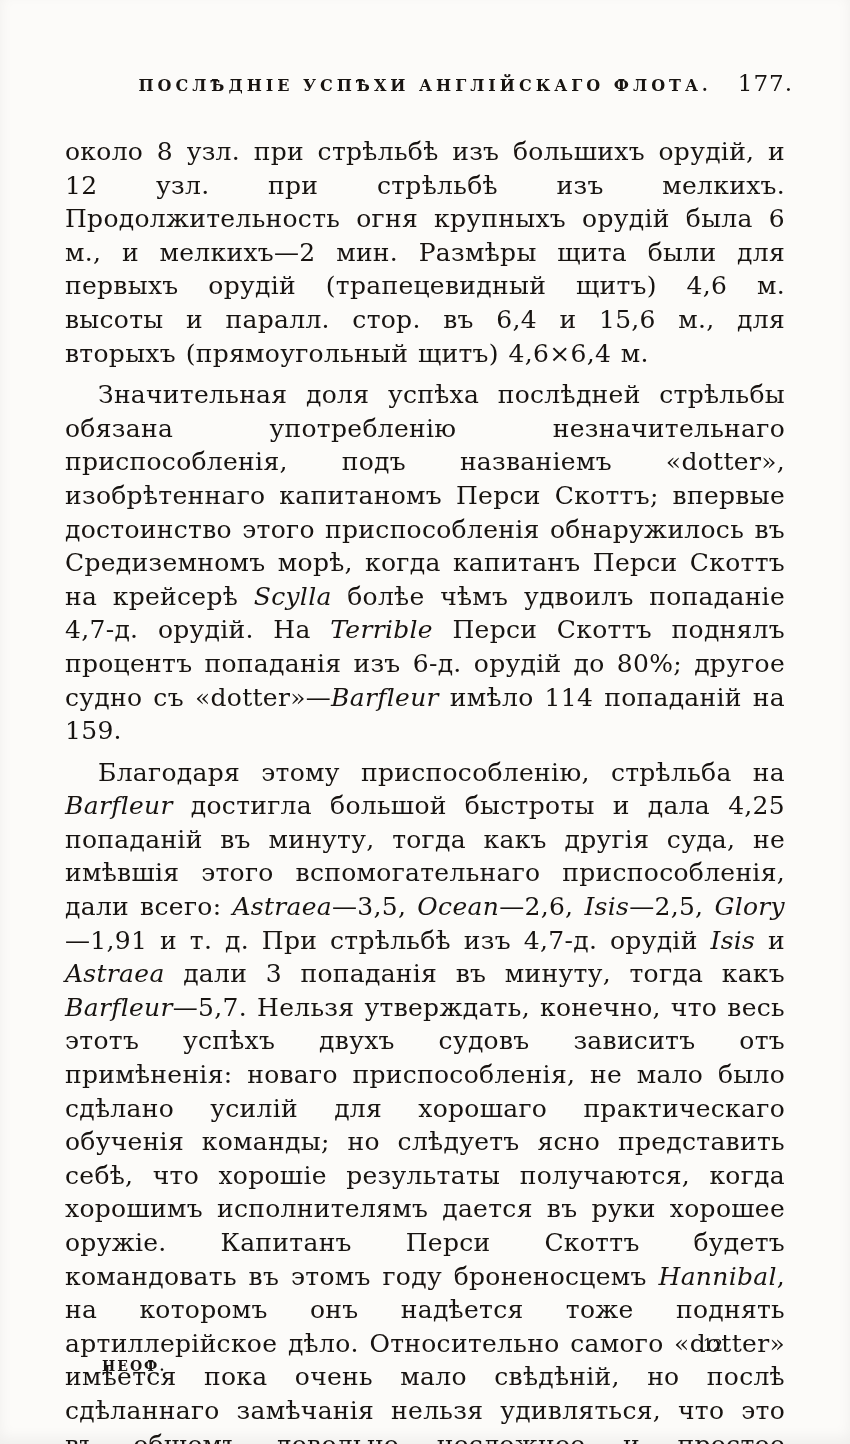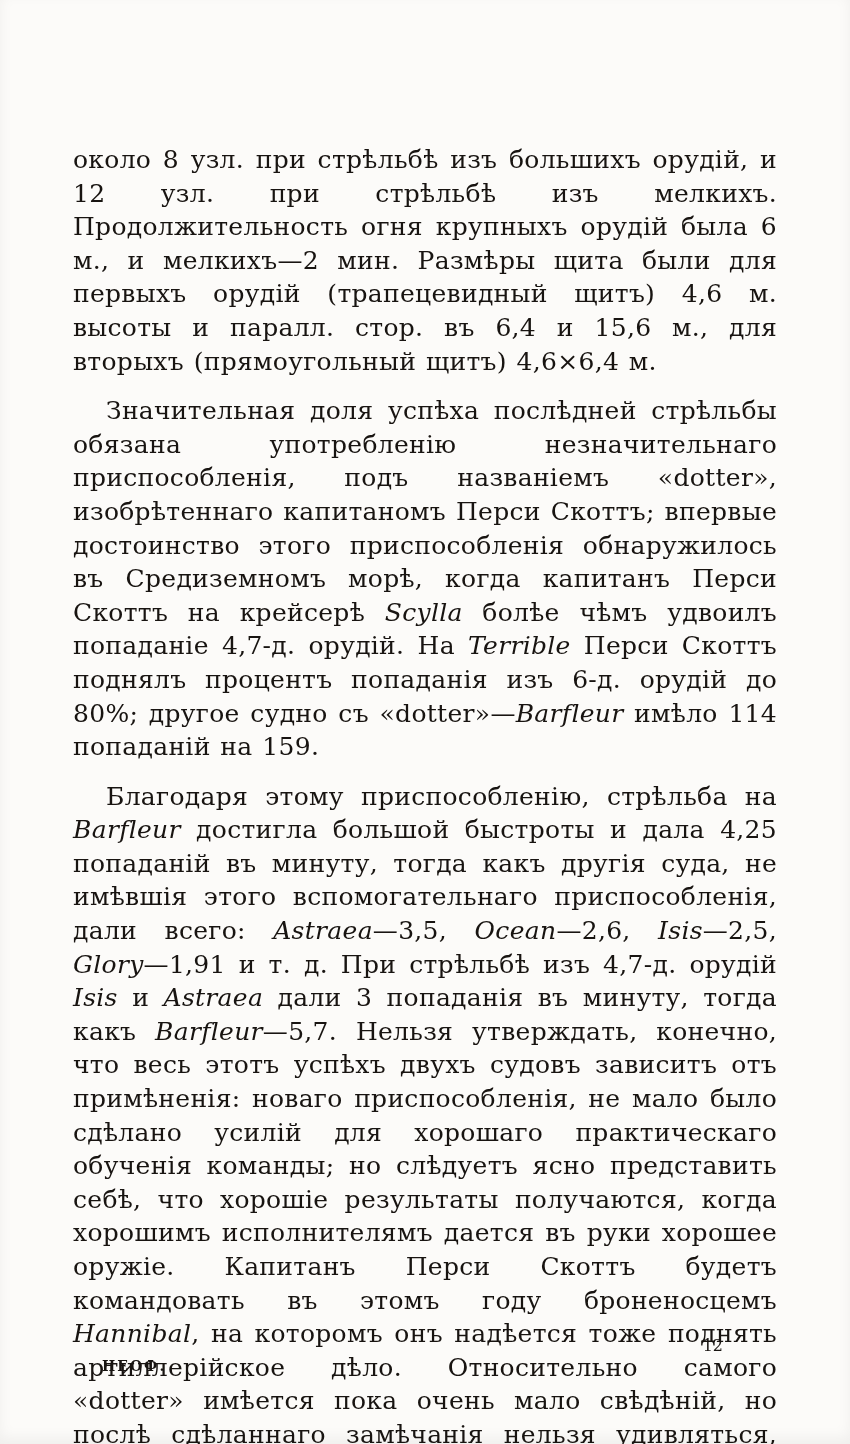--- a/index.html
+++ b/index.html
@@ -46,21 +46,21 @@
     top: 127px;
     left: 57px;
     width: 736px;
     font-size: 25px;
     line-height: 33.6px;
     text-align: justify;
     text-justify: inter-word;
     letter-spacing: 0.3px;
     word-spacing: 1.5px;
   }
-  .text-block p { margin: 16px; padding: 0; }
+  .text-block p { margin: 8px; padding: 0; }
   .text-block p.indent { text-indent: 33px; }
   .it { font-style: italic; }
   .page-footer {
     position: absolute;
     left: 0; right: 0;
     top: 1336px;
     height: 60px;
   }
   .footer-signature {
     position: absolute;
@@ -74,20 +74,24 @@
     position: absolute;
     right: 127px;
     top: 0;
     font-size: 16px;
   }
 </style>
 </head>
 <body>
 
 <div class="page">
+  <div class="running-header">
+    <div class="running-title">ПОСЛѢДНІЕ УСПѢХИ АНГЛІЙСКАГО ФЛОТА.</div>
+    <div class="page-number">177.</div>
+  </div>
 
   <div class="text-block">
       <p><span>около 8 узл. при стрѣльбѣ изъ большихъ орудій, и 12 узл. при стрѣльбѣ изъ мелкихъ. Продолжительность огня крупныхъ орудій была 6 м., и мелкихъ—2 мин. Размѣры щита были для первыхъ орудій (трапецевидный щитъ) 4,6 м. высоты и паралл. стор. въ 6,4 и 15,6 м., для вторыхъ (прямоугольный щитъ) 4,6×6,4 м.</span></p>
       <p class="indent"><span>Значительная доля успѣха послѣдней стрѣльбы обязана употребленію незначительнаго приспособленія, подъ названіемъ «dotter», изобрѣтеннаго капитаномъ Перси Скоттъ; впервые достоинство этого приспособленія обнаружилось въ Средиземномъ морѣ, когда капитанъ Перси Скоттъ на крейсерѣ </span><span class="it">Scylla</span><span> болѣе чѣмъ удвоилъ попаданіе 4,7-д. орудій. На </span><span class="it">Terrible</span><span> Перси Скоттъ поднялъ процентъ попаданія изъ 6-д. орудій до 80%; другое судно съ «dotter»—</span><span class="it">Barfleur</span><span> имѣло 114 попаданій на 159.</span></p>
       <p class="indent"><span>Благодаря этому приспособленію, стрѣльба на </span><span class="it">Barfleur</span><span> достигла большой быстроты и дала 4,25 попаданій въ минуту, тогда какъ другія суда, не имѣвшія этого вспомогательнаго приспособленія, дали всего: </span><span class="it">Astraea</span><span>—3,5, </span><span class="it">Ocean</span><span>—2,6, </span><span class="it">Isis</span><span>—2,5, </span><span class="it">Glory</span><span>—1,91 и т. д. При стрѣльбѣ изъ 4,7-д. орудій </span><span class="it">Isis</span><span> и </span><span class="it">Astraea</span><span> дали 3 попаданія въ минуту, тогда какъ </span><span class="it">Barfleur</span><span>—5,7. Нельзя утверждать, конечно, что весь этотъ успѣхъ двухъ судовъ зависитъ отъ примѣненія: новаго приспособленія, не мало было сдѣлано усилій для хорошаго практическаго обученія команды; но слѣдуетъ ясно представить себѣ, что хорошіе результаты получаются, когда хорошимъ исполнителямъ дается въ руки хорошее оружіе. Капитанъ Перси Скоттъ будетъ командовать въ этомъ году броненосцемъ </span><span class="it">Hannibal</span><span>, на которомъ онъ надѣется тоже поднять артиллерійское дѣло. Относительно самого «dotter» имѣется пока очень мало свѣдѣній, но послѣ сдѣланнаго замѣчанія нельзя удивляться, что это въ общемъ довольно несложное и простое приспособленіе. Оно представляетъ изображеніе цѣли на бумагѣ въ видѣ щита, на которомъ отмѣчается дѣйствительное мѣсто снаряда каждаго выстрѣла и этимъ корректируется прицѣлъ и стрѣльба каждаго отдѣльнаго орудія. Въ настоящее время патентъ этотъ, по общему увѣренію англійскихъ и американскихъ газетъ, проданъ американскому правительству.</span></p>
     </div>
 
   <div class="page-footer">
     <div class="footer-signature">НЕОФ.</div>
     <div class="footer-sheet-number">12</div>

